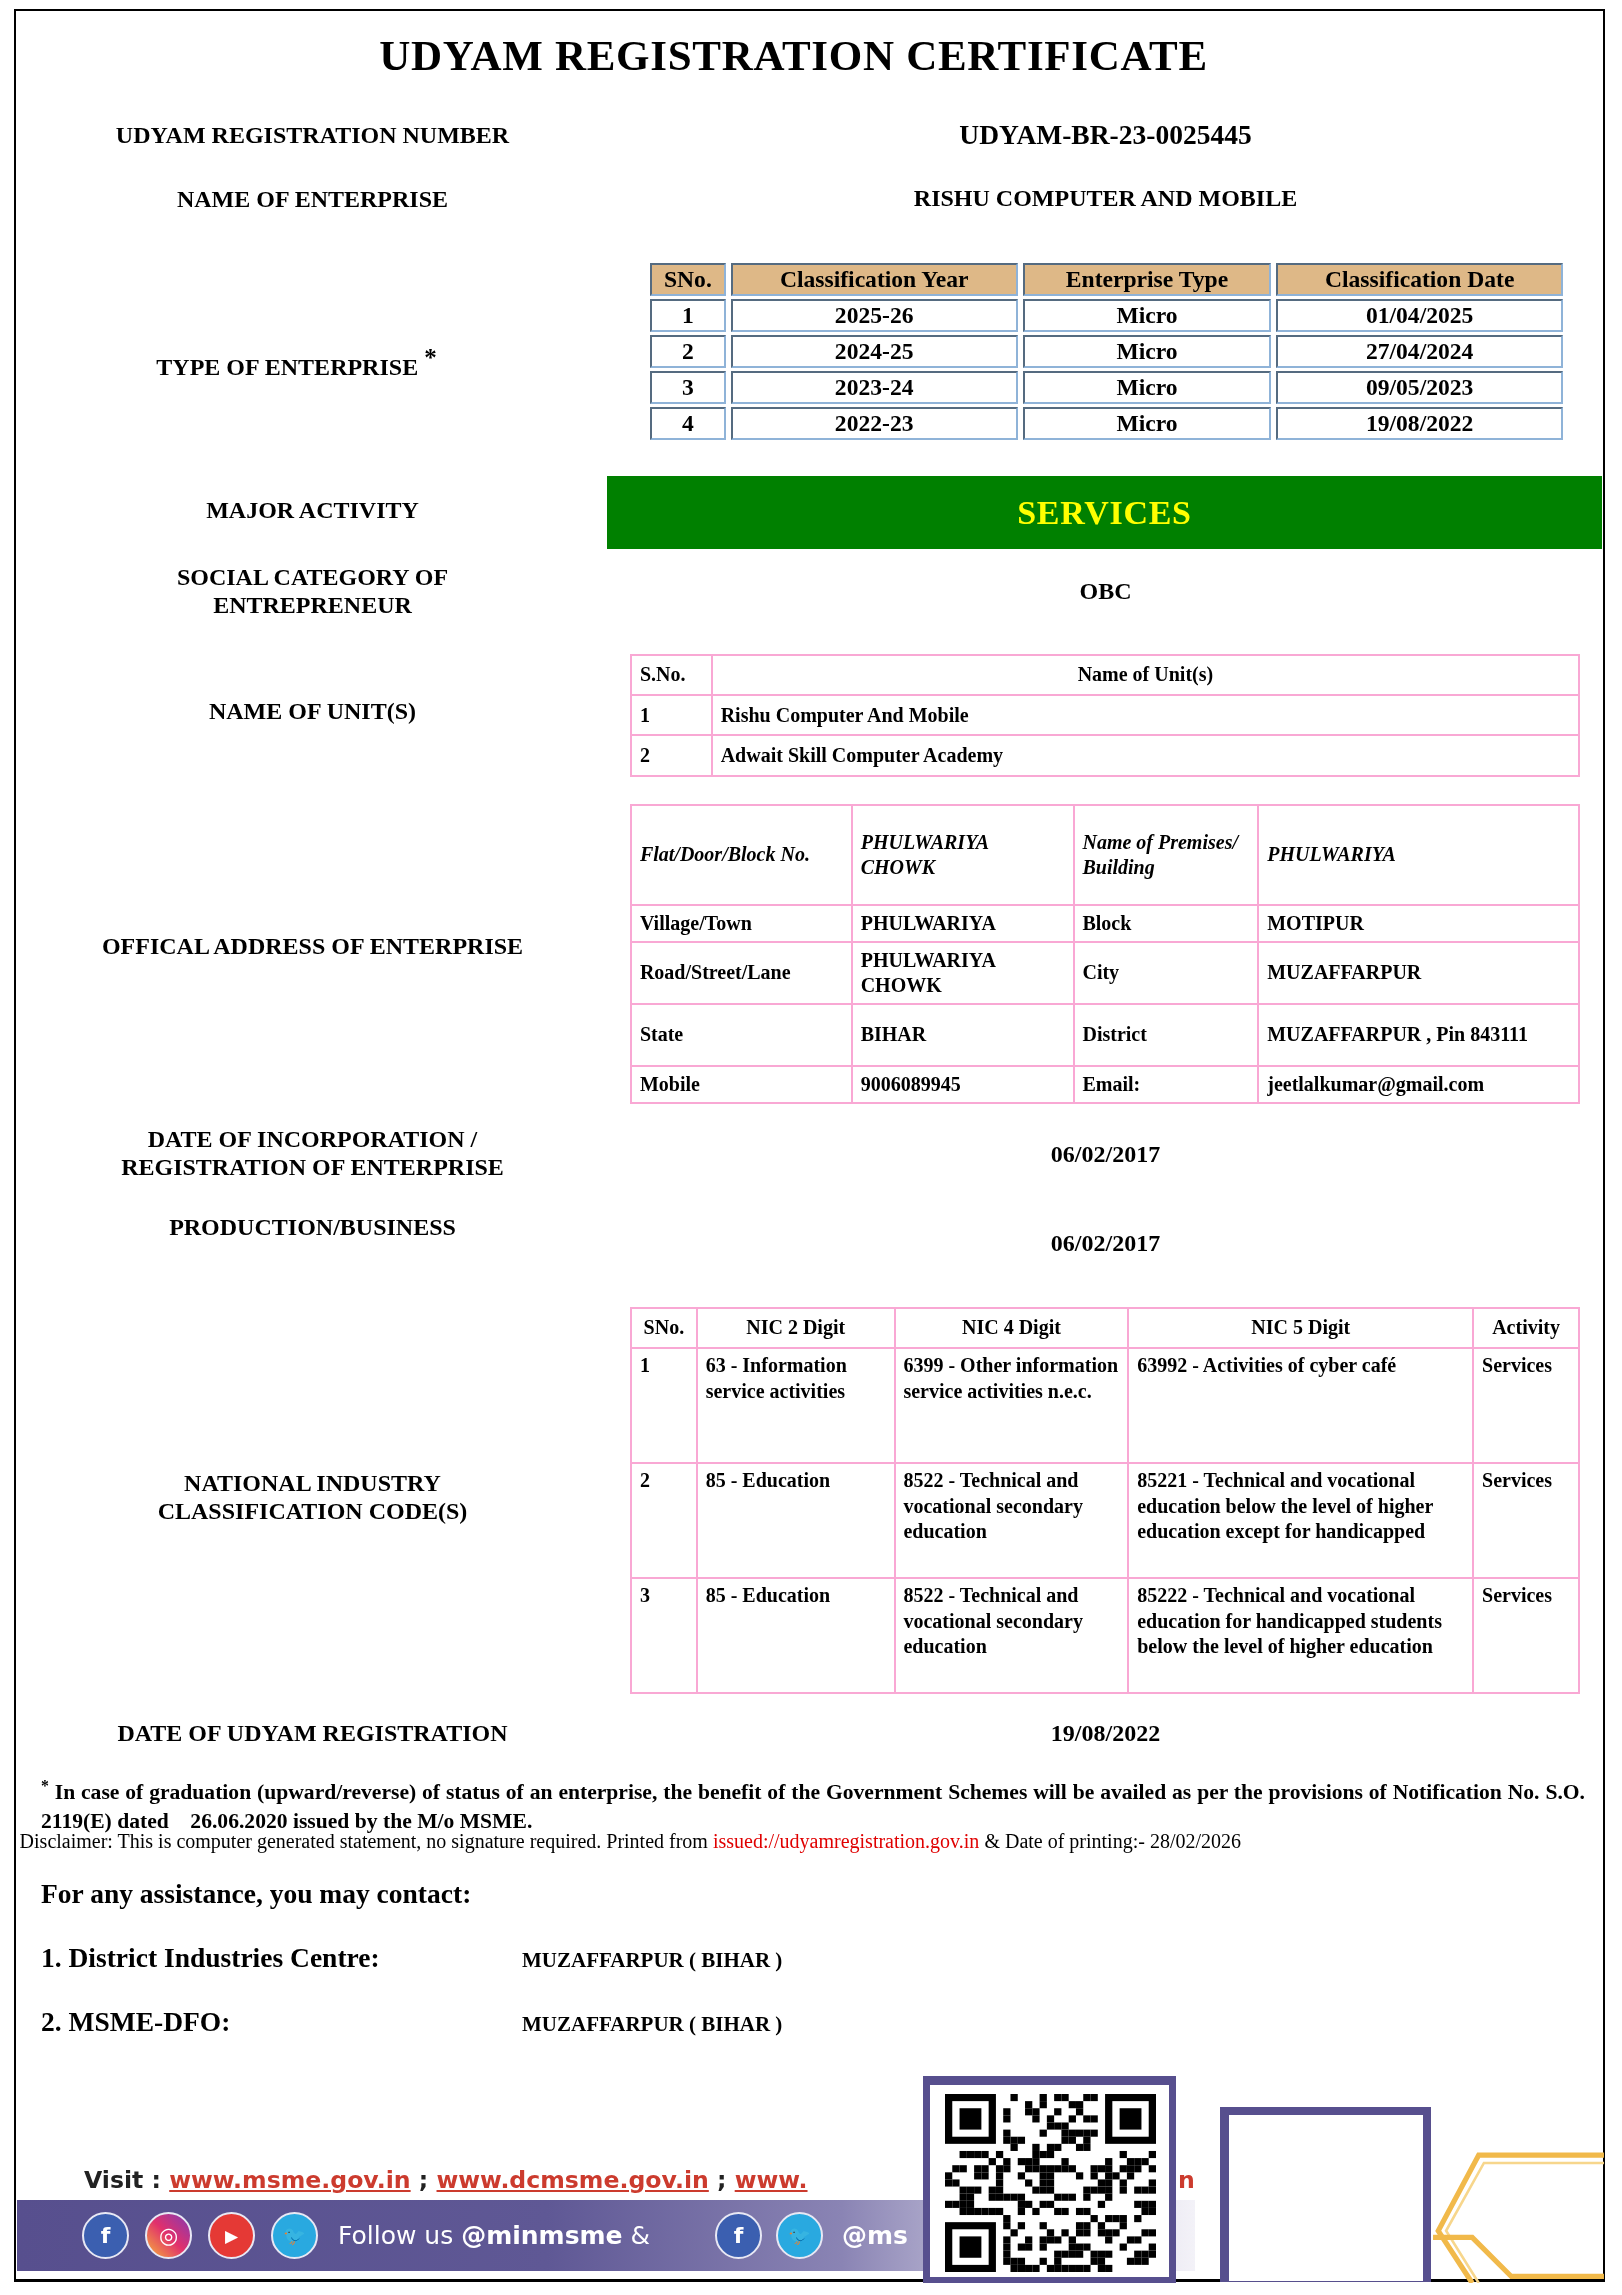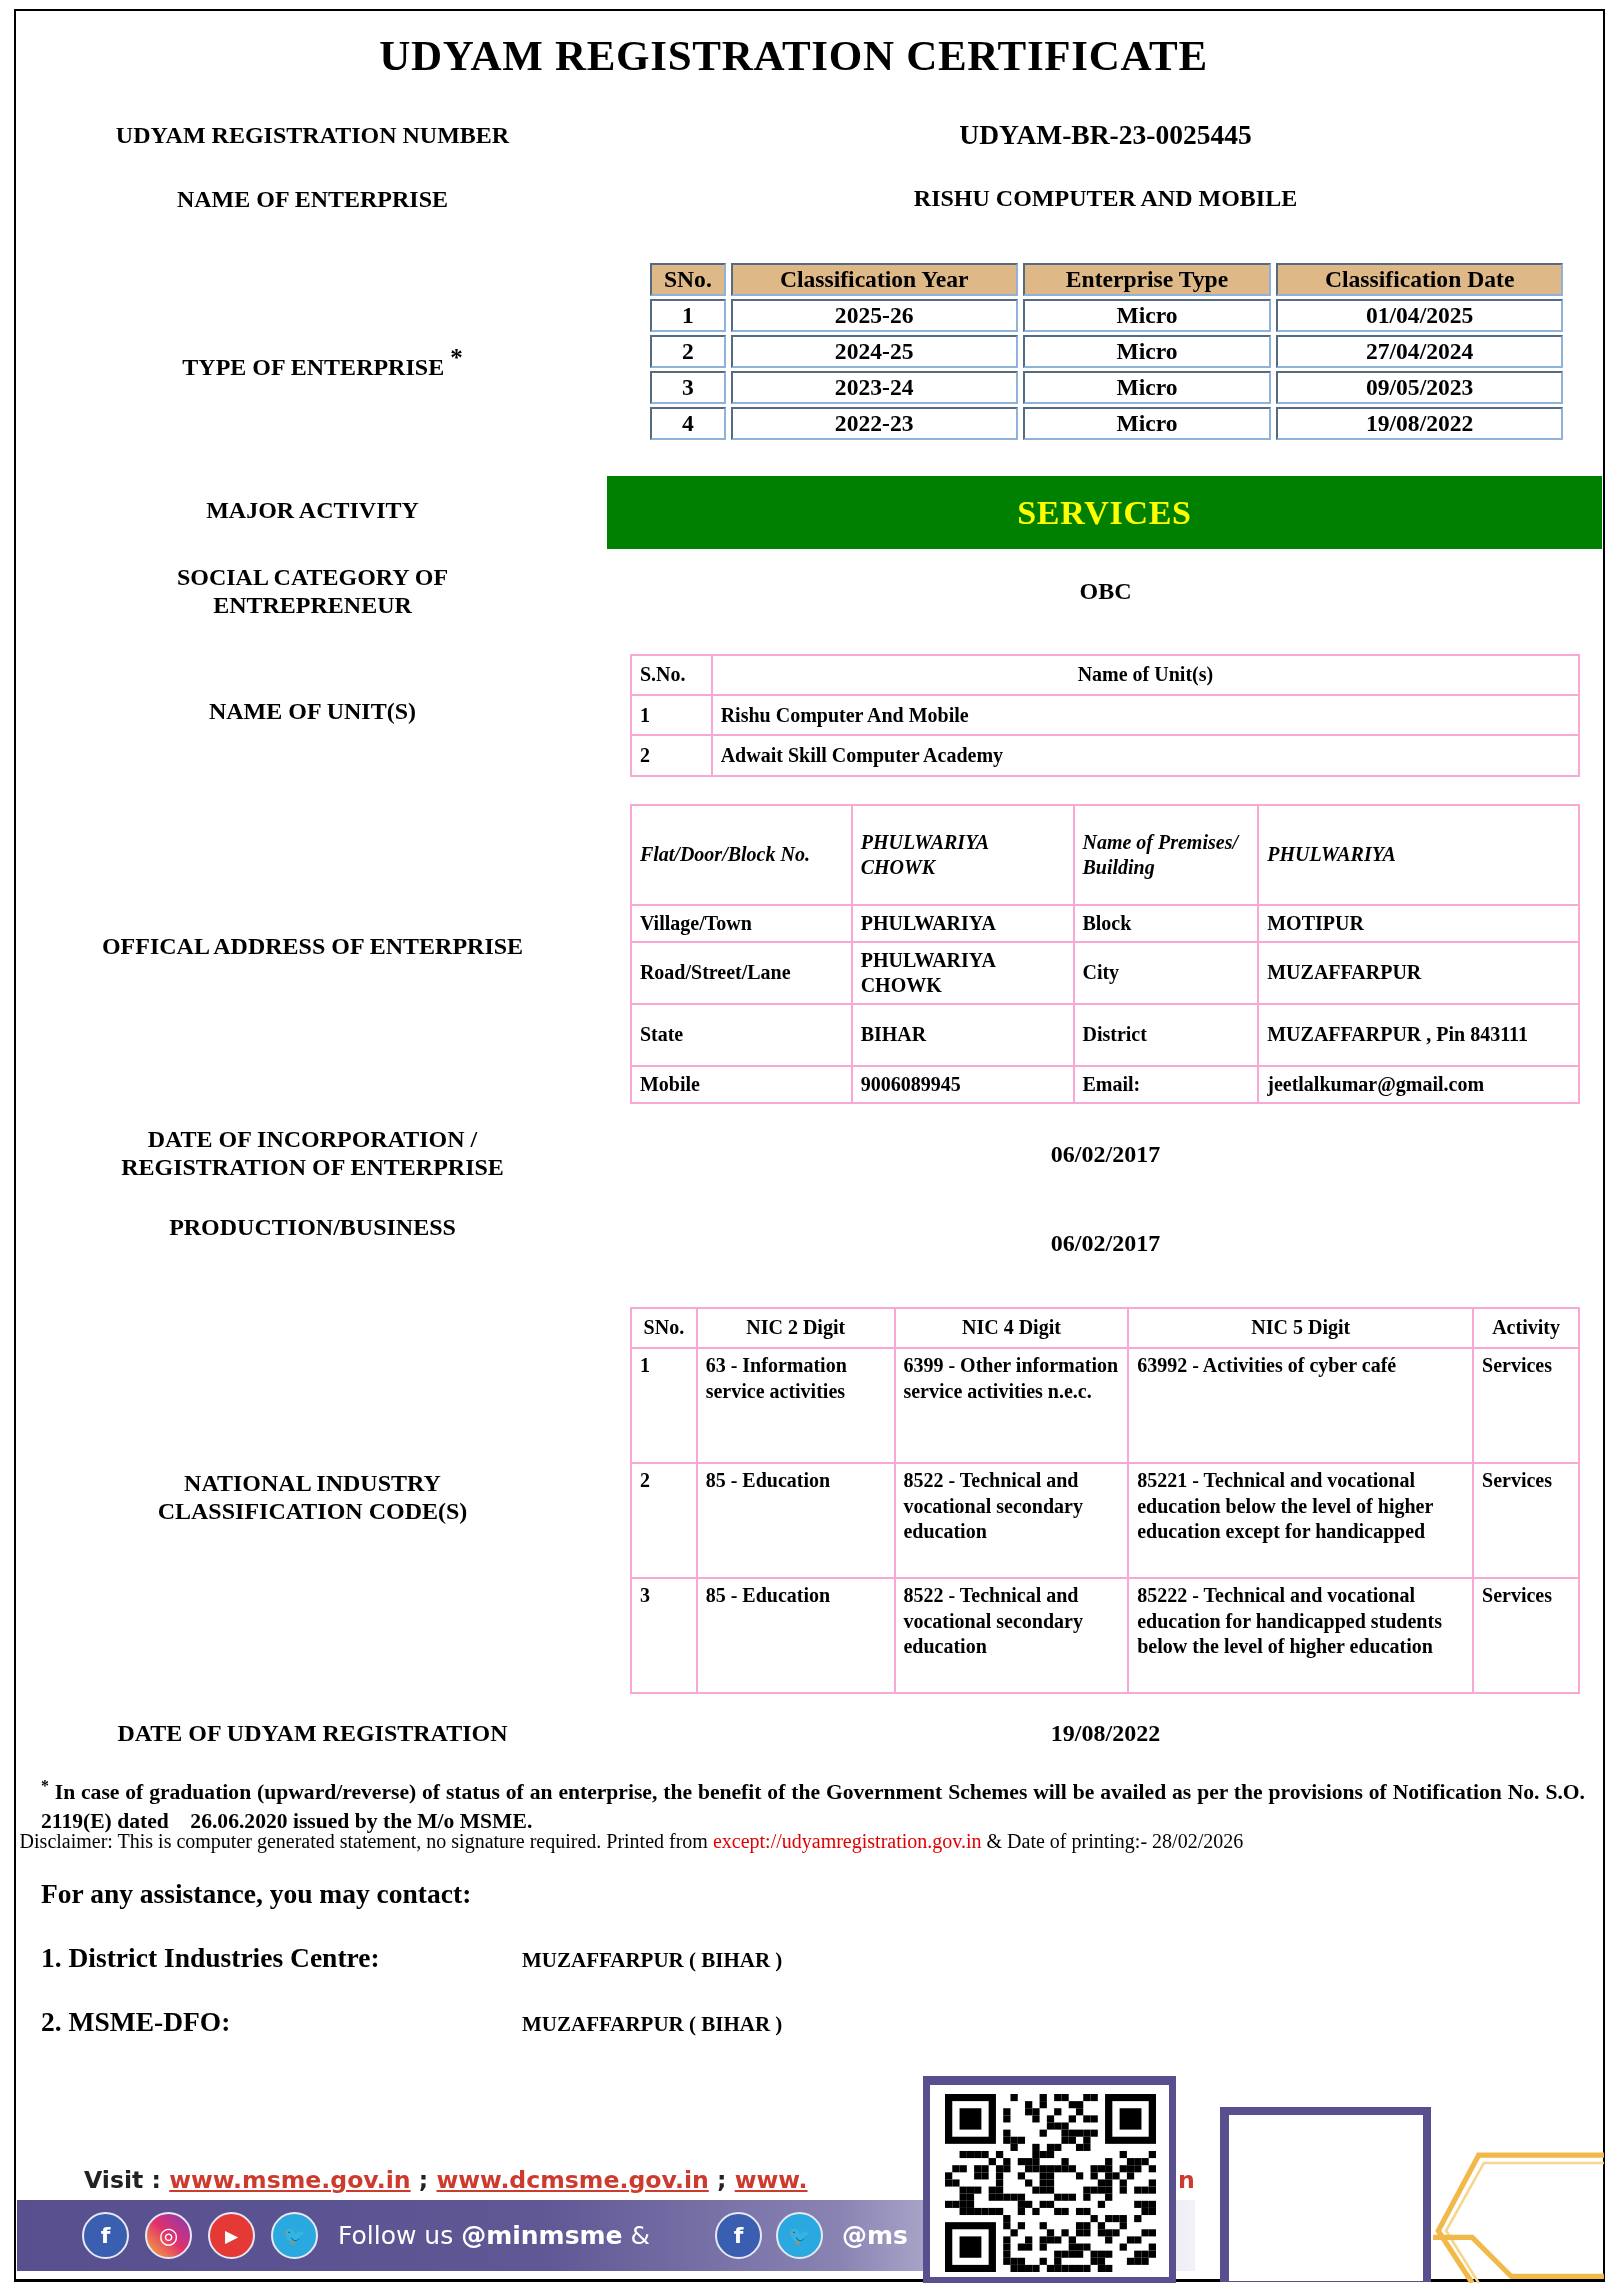--- a/index.html
+++ b/index.html
@@ -60,21 +60,21 @@
 <div class="page-border"></div>
 
 <div class="abs title">UDYAM REGISTRATION CERTIFICATE</div>
 
 <div class="lbl" style="left:39px;width:547px;top:122px;">UDYAM REGISTRATION NUMBER</div>
 <div class="val" style="left:654px;width:903px;top:119px;font-size:27.5px;">UDYAM-BR-23-0025445</div>
 
 <div class="lbl" style="left:39px;width:547px;top:186px;">NAME OF ENTERPRISE</div>
 <div class="val" style="left:654px;width:903px;top:185px;font-size:24px;">RISHU COMPUTER AND MOBILE</div>
 
-<div class="lbl" style="left:49px;width:547px;top:344px;">
+<div class="lbl" style="left:23px;width:547px;top:344px;">
   <span>TYPE OF ENTERPRISE</span>
   <sup style="font-size:25px;">*</sup>
 </div>
 <table class="ctab">
   <thead>
     <tr>
       <th style="width:64px">SNo.</th>
       <th style="width:275px">Classification Year</th>
       <th style="width:237px">Enterprise Type</th>
       <th>Classification Date</th>
@@ -223,21 +223,21 @@
 
 <div class="lbl" style="left:39px;width:547px;top:1720px;">DATE OF UDYAM REGISTRATION</div>
 <div class="val" style="left:654px;width:903px;top:1720px;font-size:24px;">19/08/2022</div>
 
 <div class="abs footnote">
   <sup>*</sup>
   <span style="white-space:pre-wrap;">In case of graduation (upward/reverse) of status of an enterprise, the benefit of the Government Schemes will be availed as per the provisions of Notification No. S.O. 2119(E) dated    26.06.2020 issued by the M/o MSME.</span>
 </div>
 
 <div class="abs disclaimer">
-  <span>Disclaimer: This is computer generated statement, no signature required. Printed from </span><span class="link">except://udyamregistration.gov.in</span><span> &amp; Date of printing:- 28/02/2026</span>
+  <span>Disclaimer: This is computer generated statement, no signature required. Printed from </span><span class="link">issued://udyamregistration.gov.in</span><span> &amp; Date of printing:- 28/02/2026</span>
 </div>
 
 <div class="abs assist" style="top:1878px;">For any assistance, you may contact:</div>
 <div class="abs assist" style="top:1942px;">1. District Industries Centre:</div>
 <div class="abs assist-val" style="top:1948px;">MUZAFFARPUR ( BIHAR )</div>
 <div class="abs assist" style="top:2006px;">2. MSME-DFO:</div>
 <div class="abs assist-val" style="top:2012px;">MUZAFFARPUR ( BIHAR )</div>
 
 <div class="abs visit">
   <span>Visit : </span><span class="url">www.msme.gov.in</span><span> ; </span><span class="url">www.dcmsme.gov.in</span><span> ; </span><span class="url">www.</span>

